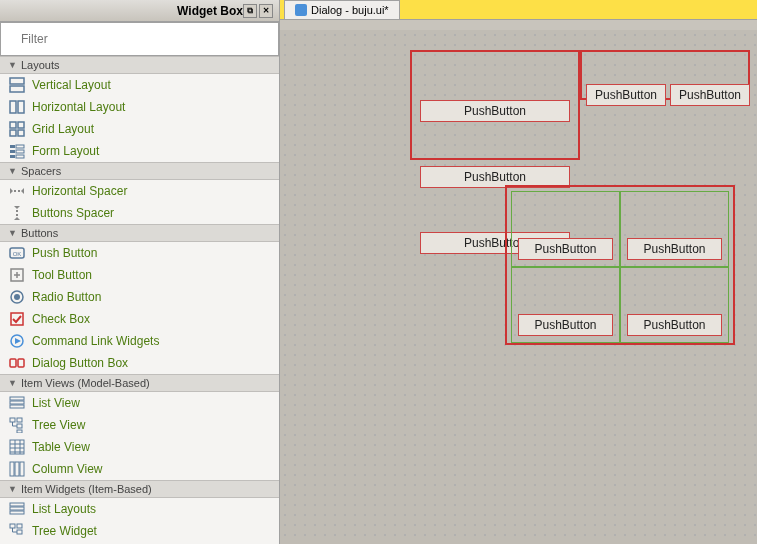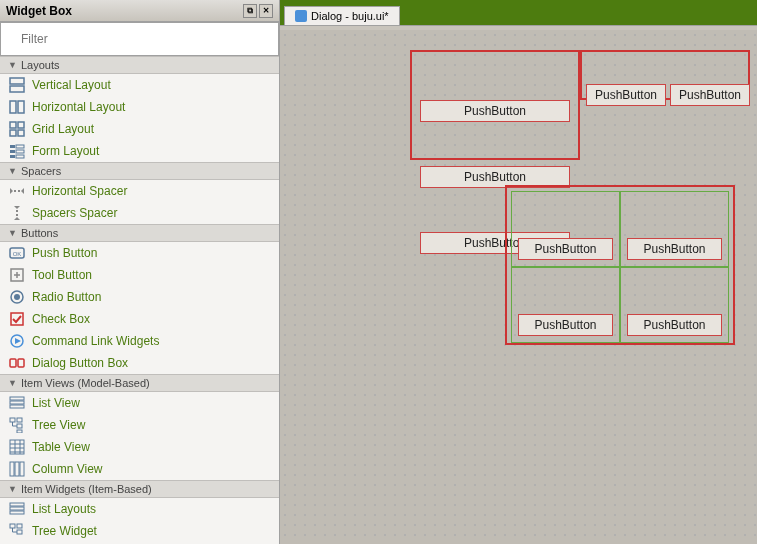--- a/index.html
+++ b/index.html
@@ -31,21 +31,21 @@
       overflow: hidden;
     }
     .widget-box-title {
       background: linear-gradient(to bottom, #e0deda, #c8c4bc);
       border-bottom: 1px solid #a0a0a0;
       padding: 3px 6px;
       font-weight: bold;
       font-size: 12px;
       display: flex;
       align-items: center;
-      justify-content: space-between;
+      justify-content: flex-end;
       height: 22px;
     }
     .widget-box-title-controls {
       display: flex; gap: 2px;
     }
     .widget-box-title-btn {
       width: 14px; height: 14px;
       border: 1px solid #888;
       background: #d4d0c8;
       font-size: 8px;
@@ -102,25 +102,25 @@
     }
 
     
     .dialog-area {
       flex: 1;
       background: #c8c4bc;
       position: relative;
       overflow: hidden;
     }
     .dialog-tab-bar {
-      background: #4d7c0f;
+      background: #fde047;
       border-bottom: 1px solid #a0a0a0;
       display: flex;
       align-items: flex-end;
-      height: 26px;
+      height: 20px;
       padding: 0 4px;
     }
     .dialog-tab {
       background: #f0eeec;
       border: 1px solid #a0a0a0;
       border-bottom: none;
       padding: 3px 10px;
       font-size: 11px;
       cursor: pointer;
       display: flex; align-items: center; gap: 4px;
@@ -259,21 +259,21 @@
         </div>
 
         <div class="widget-item">
           <div class="widget-item-icon">
             <svg class="icon-svg" viewBox="0 0 16 16">
               <line x1="8" y1="1" x2="8" y2="15" stroke="#888" stroke-width="2" stroke-dasharray="2,2"></line>
               <polygon points="5,1 11,1 8,4" fill="#888"></polygon>
               <polygon points="5,15 11,15 8,12" fill="#888"></polygon>
             </svg>
           </div>
-          <span class="widget-item-label">Spacers Spacer</span>
+          <span class="widget-item-label">Buttons Spacer</span>
         </div>
 
         <div class="widget-category">
           <span class="widget-category-arrow">▼</span>
           <span>Buttons</span>
         </div>
 
         <div class="widget-item">
           <div class="widget-item-icon">
             <svg class="icon-svg" viewBox="0 0 16 16">

